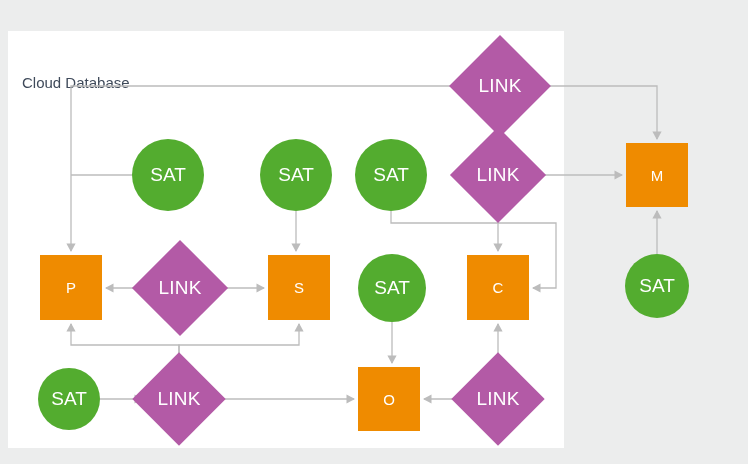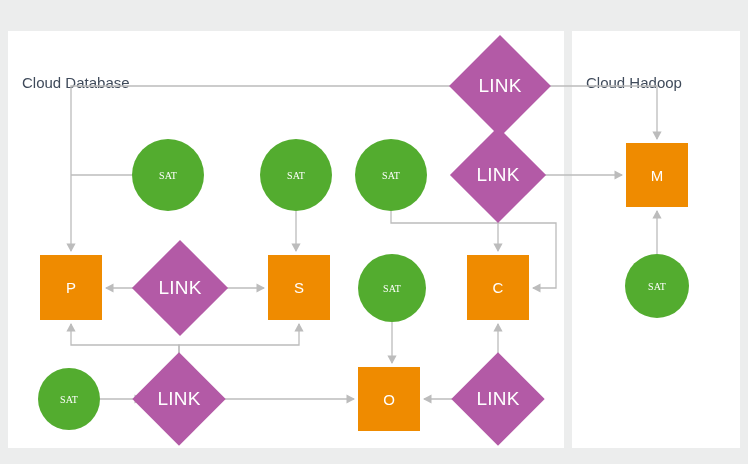--- a/index.html
+++ b/index.html
@@ -57,22 +57,21 @@
     font-size: 15px;
     box-sizing: border-box;
     user-select: none;
   }
   .node-hub {
     background: #ef8b00;
   }
   .node-sat {
     background: #53ac2f;
     border-radius: 50%;
-    font-size: 10px;
-    font-family: Liberation Serif, serif;
+    font-size: 19px;
   }
   .node-link-wrap {
     position: absolute;
     display: flex;
     align-items: center;
     justify-content: center;
   }
   .node-link-dia {
     position: absolute;
     left: 0; top: 0;
@@ -92,23 +91,20 @@
 </head>
 <body>
 
 <div id="canvas">
 
 
   <div class="panel" id="panel-db">
     <div class="panel-title">Cloud Database</div>
   </div>
 
-  <div class="panel" id="panel-hadoop">
-    <div class="panel-title">Cloud Hadoop</div>
-  </div>
 
   <svg id="edges" viewBox="0 0 748 464">
       <g>
         <path d="M 464 86 L 71 86 L 71 251" fill="none" stroke="#bcbcbc" stroke-width="1.3"></path>
         <polygon points="71,252 66.4,243.5 75.6,243.5" fill="#bcbcbc"></polygon>
       </g>
       <g>
         <path d="M 132 175 L 71 175" fill="none" stroke="#bcbcbc" stroke-width="1.3"></path>
       </g>
       <g>

